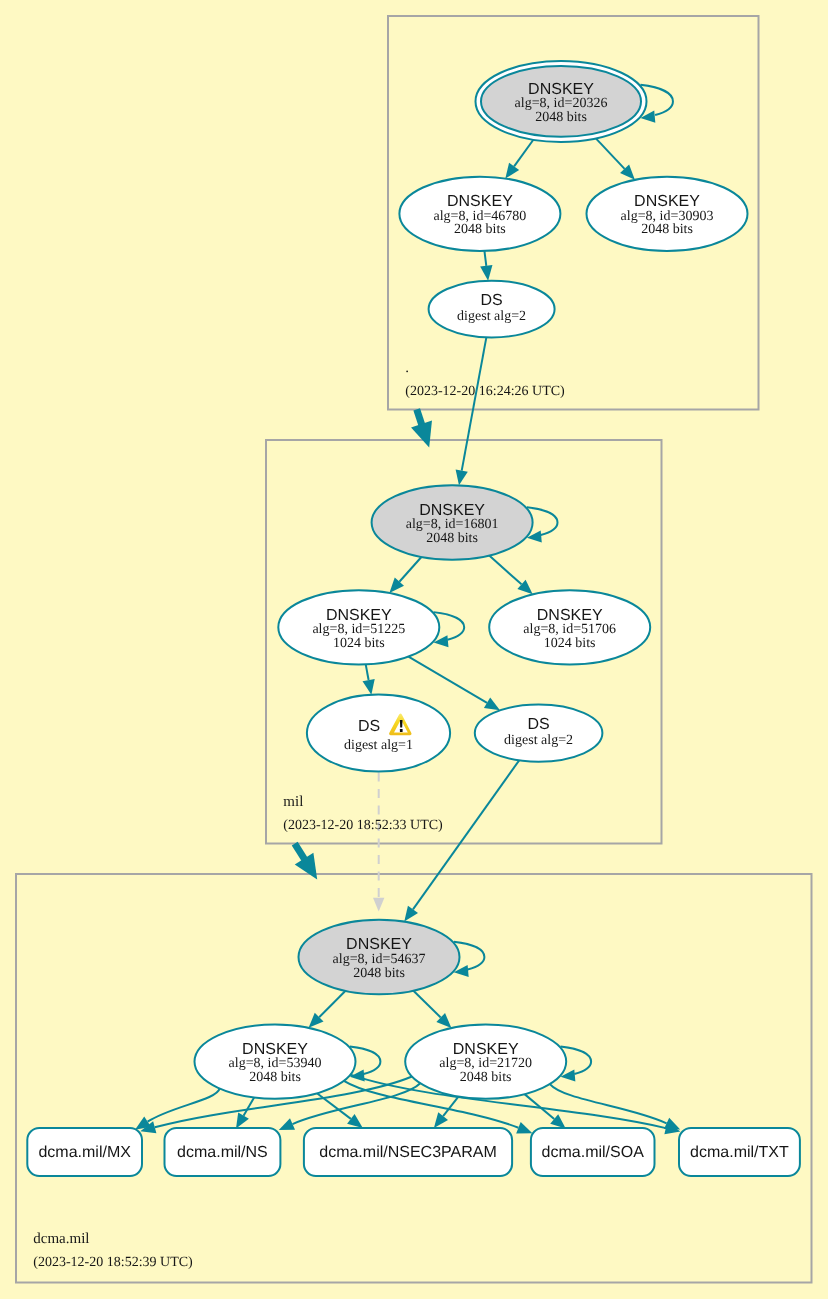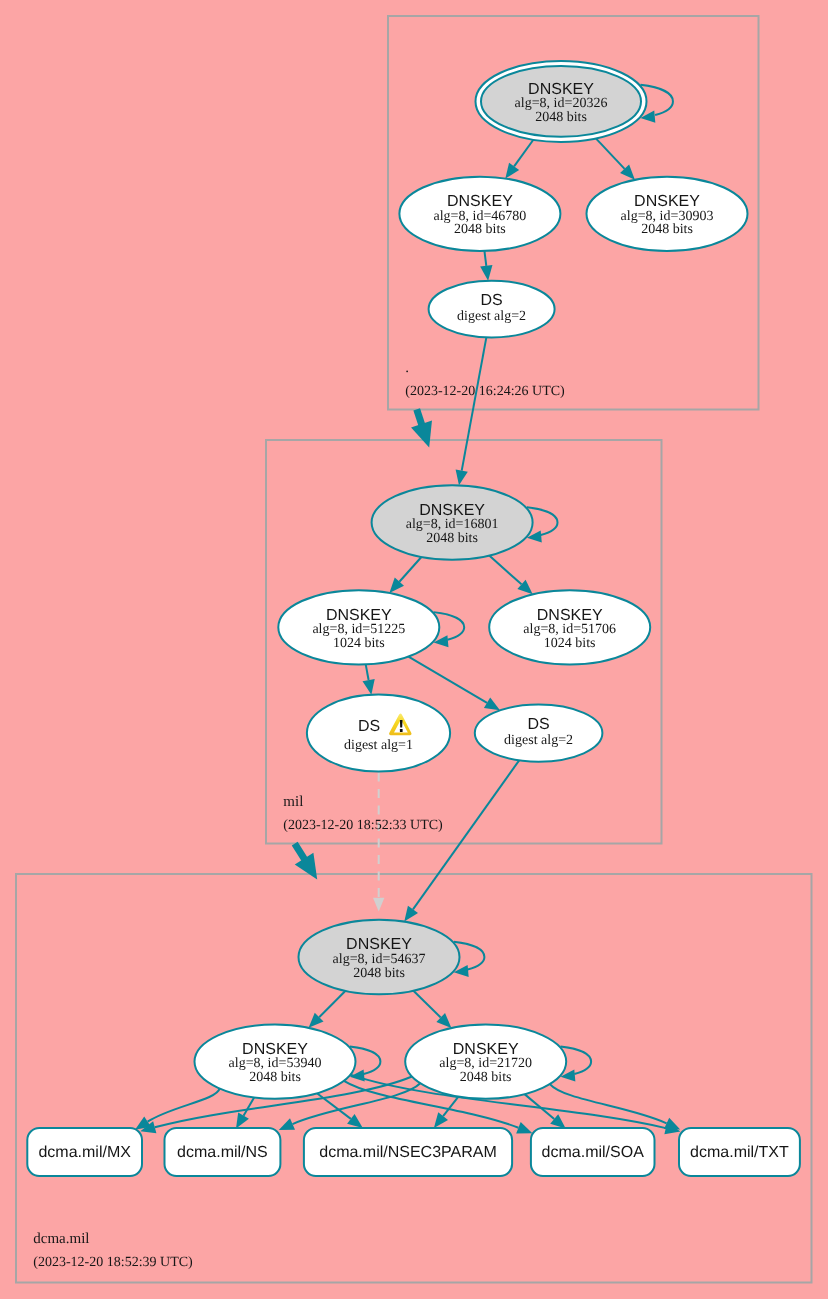--- a/index.html
+++ b/index.html
@@ -1,19 +1,19 @@
 <!DOCTYPE html>
 <html><head>
 <meta charset="utf-8">
 <title>DNSSEC authentication chain</title>
 <style>
   html, body { margin:0; padding:0; background:#ffffff; }
   body { width:828px; height:1299px; overflow:hidden;
          font-family:"Liberation Sans", sans-serif; }
-  #canvas { position:relative; width:828px; height:1299px; background:#fca5a5; }
+  #canvas { position:relative; width:828px; height:1299px; background:#fef9c3; }
   svg#chain { display:block; width:828px; height:1299px; }
   .clusterbox { fill:none; stroke:#a6a6a6; stroke-width:2; }
   .nodeshape { fill:#ffffff; stroke:#0a879a; stroke-width:2; }
   .nodeshape.filled { fill:#d3d3d3; }
   .edge { fill:none; stroke:#0a879a; stroke-width:2; }
   .edge.thick { stroke:#0a879a; stroke-width:7; }
   .edge.insecure { stroke:#d0d0d0; stroke-width:2; stroke-dasharray:9 7.5; }
   .arrow { fill:#0a879a; stroke:none; }
   .arrow.insecure { fill:#d0d0d0; }
   text { fill:#161616; -webkit-font-smoothing:antialiased; text-rendering:geometricPrecision; }

